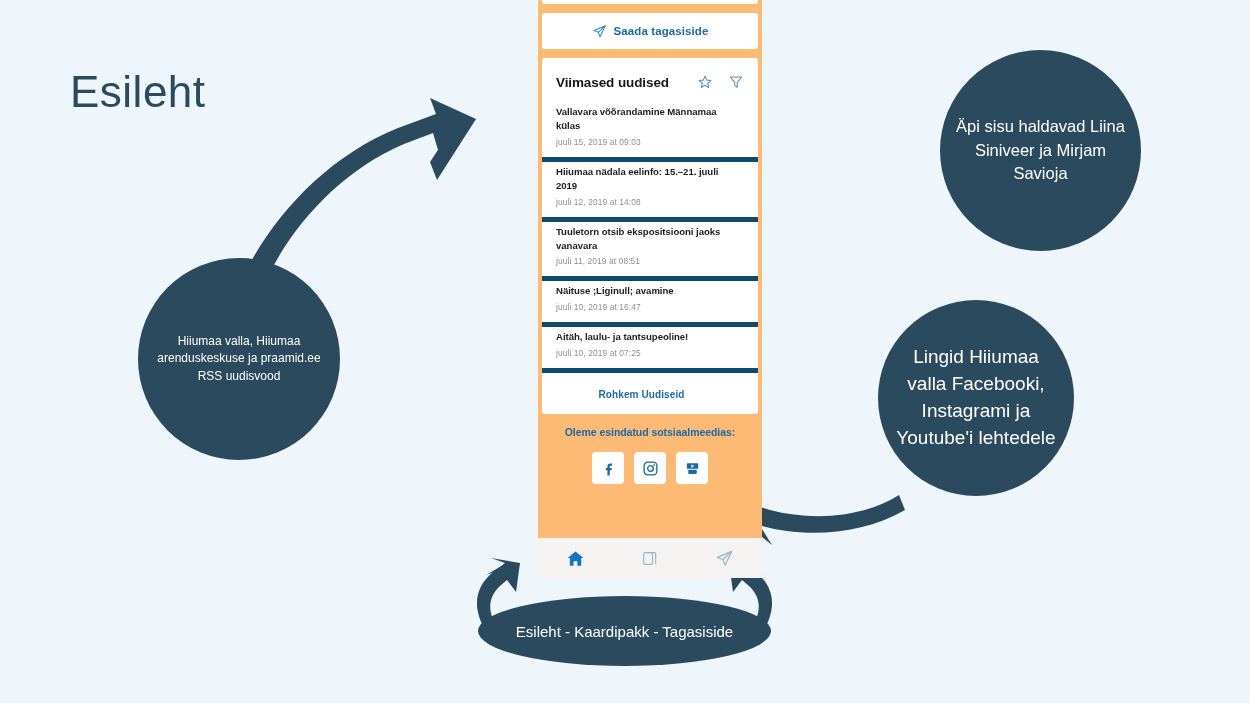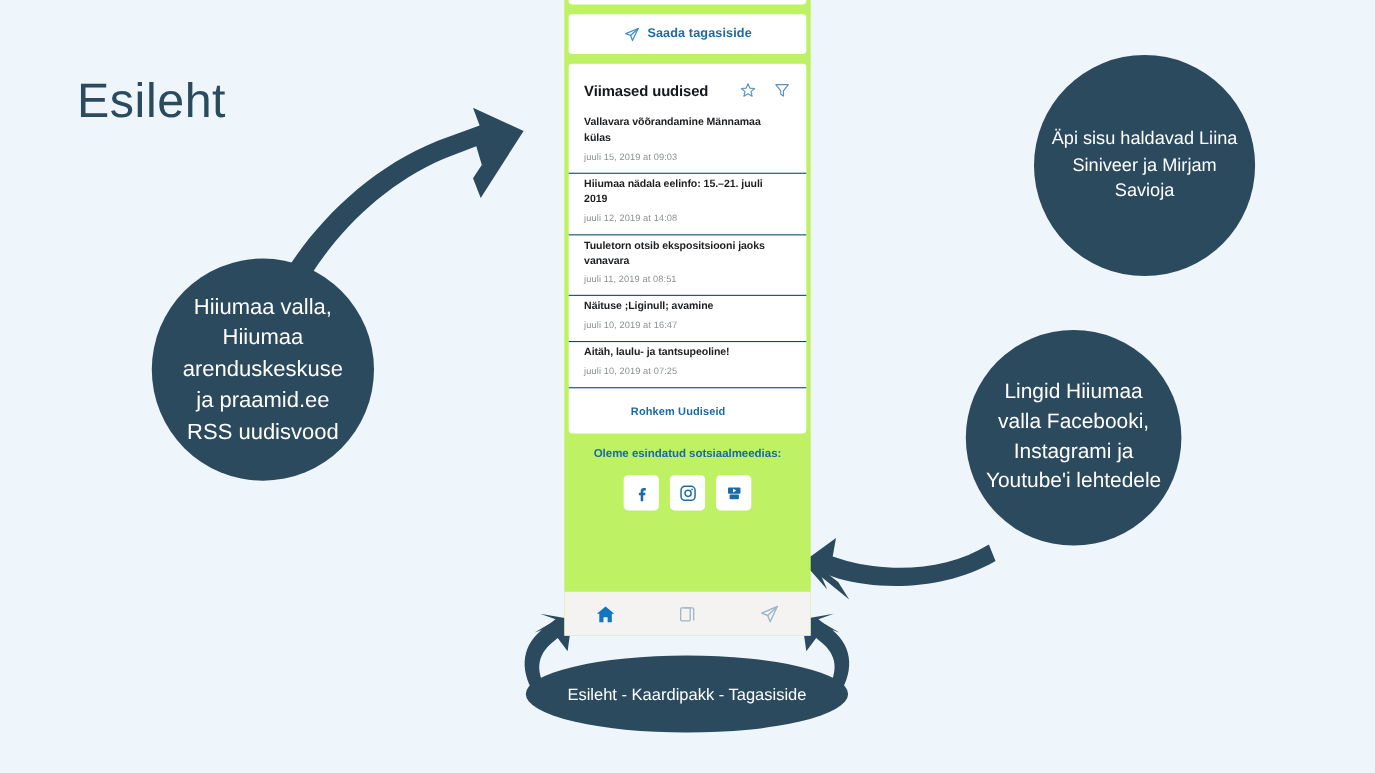--- a/index.html
+++ b/index.html
@@ -14,22 +14,22 @@
 
   
   .page-title{
     position:absolute;left:70px;top:70px;
     font-size:44px;font-weight:400;color:#2b4a5e;
     letter-spacing:.5px;line-height:1;
   }
 
   
   .phone{
-    position:absolute;left:513px;top:0;width:224px;height:578px;
-    background:#bef264;overflow:hidden;
+    position:absolute;left:538px;top:0;width:224px;height:578px;
+    background:#fdba74;overflow:hidden;
   }
   .card{
     background:#ffffff;margin:0 4px 9px 4px;border-radius:3px;
   }
   .card-top-partial{
     height:8px;margin-top:-4px;
   }
   .feedback-card{
     display:flex;align-items:center;justify-content:center;
     gap:7px;height:36px;margin-top:9px;
@@ -45,21 +45,21 @@
     padding:16px 14px 12px 14px;
   }
   .news-title{
     font-size:13.5px;font-weight:700;color:#15171a;flex:1;letter-spacing:-.1px;
   }
   .news-head-icons{display:flex;gap:15px;align-items:center;}
   .hd-ic{width:16px;height:16px;display:block;}
 
   .news-item{
     padding:3px 16px 10px 14px;
-    border-bottom:1px solid #0c4a6e;
+    border-bottom:5px solid #0c4a6e;
   }
   .news-item:last-of-type{border-bottom:1px solid #ededed;}
   .ni-title{
     font-size:9.6px;font-weight:700;color:#1b1d20;line-height:1.45;
     letter-spacing:-.05px;
   }
   .ni-date{
     font-size:8.4px;color:#8b8f94;margin-top:4px;letter-spacing:.1px;
   }
   .more-row{
@@ -92,21 +92,21 @@
   .nav-item svg{display:block;}
 
   
   .circle{
     position:absolute;border-radius:50%;background:#2b4a5e;
     display:flex;align-items:center;justify-content:center;
     text-align:center;color:#ffffff;
     line-height:1.42;
   }
   .circle span{display:block;padding:0 14px;}
-  #circle-rss{left:138px;top:235px;width:202px;height:202px;font-size:20px;}
+  #circle-rss{left:138px;top:258px;width:202px;height:202px;font-size:12px;}
   #circle-rss span{padding:0 18px;}
   #circle-admins{left:940px;top:50px;width:201px;height:201px;font-size:16.5px;}
   #circle-links{left:878px;top:300px;width:196px;height:196px;font-size:19px;}
 
   .pill{
     position:absolute;left:478px;top:596px;width:293px;height:70px;
     border-radius:50%;background:#2b4a5e;
     display:flex;align-items:center;justify-content:center;
     color:#ffffff;font-size:15px;text-align:right;
   }

